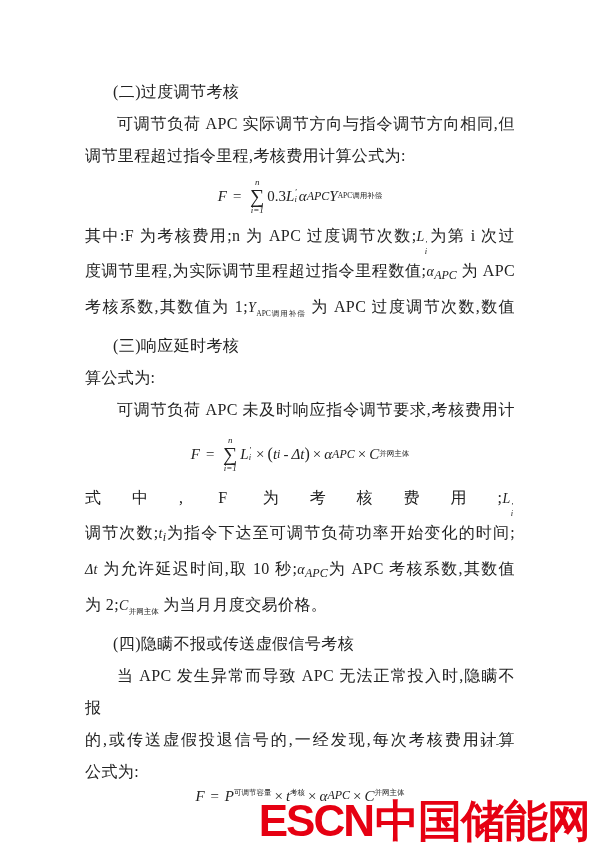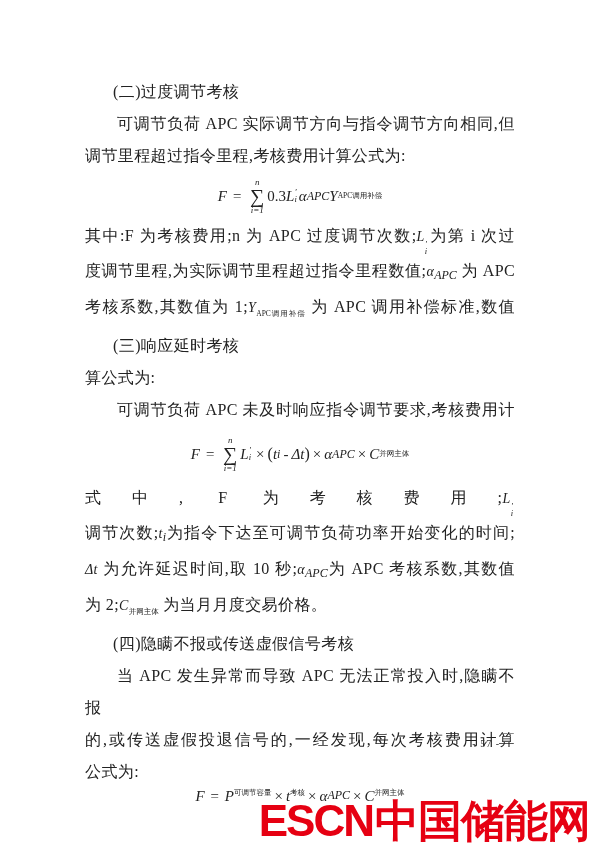--- a/index.html
+++ b/index.html
@@ -83,21 +83,21 @@
         <sub class="msub">APC</sub>
         <span class="mv">Y</span>
         <sub class="csub">APC调用补偿</sub>
     </div>
 
     <div class="line just"><span>其中:F 为考核费用;n 为 APC 过度调节次数;</span><span class="mv">L</span><span class="psk">
           <span>′</span>
           <span>i</span>
         </span><span>为第 i 次过</span></div>
     <div class="line just"><span>度调节里程,为实际调节里程超过指令里程数值;</span><span class="mv">α</span><sub class="msub">APC</sub> <span>为 APC</span></div>
-    <div class="line just"><span>考核系数,其数值为 1;</span><span class="mv">Y</span><sub class="csub">APC调用补偿</sub> <span>为 APC 调用补偿标准,数值</span></div>
+    <div class="line just"><span>考核系数,其数值为 1;</span><span class="mv">Y</span><sub class="csub">APC调用补偿</sub> <span>为 APC 过度调节次数,数值</span></div>
 
     <div class="line heading">(三)响应延时考核</div>
     <div class="line">算公式为:</div>
     <div class="line just indent">可调节负荷 APC 未及时响应指令调节要求,考核费用计</div>
 
     <div class="formula f2">
       <span class="mv">F</span>
         <span class="op">=</span>
         <span class="sigma-col">
           <span class="sigma-lim">n</span>

